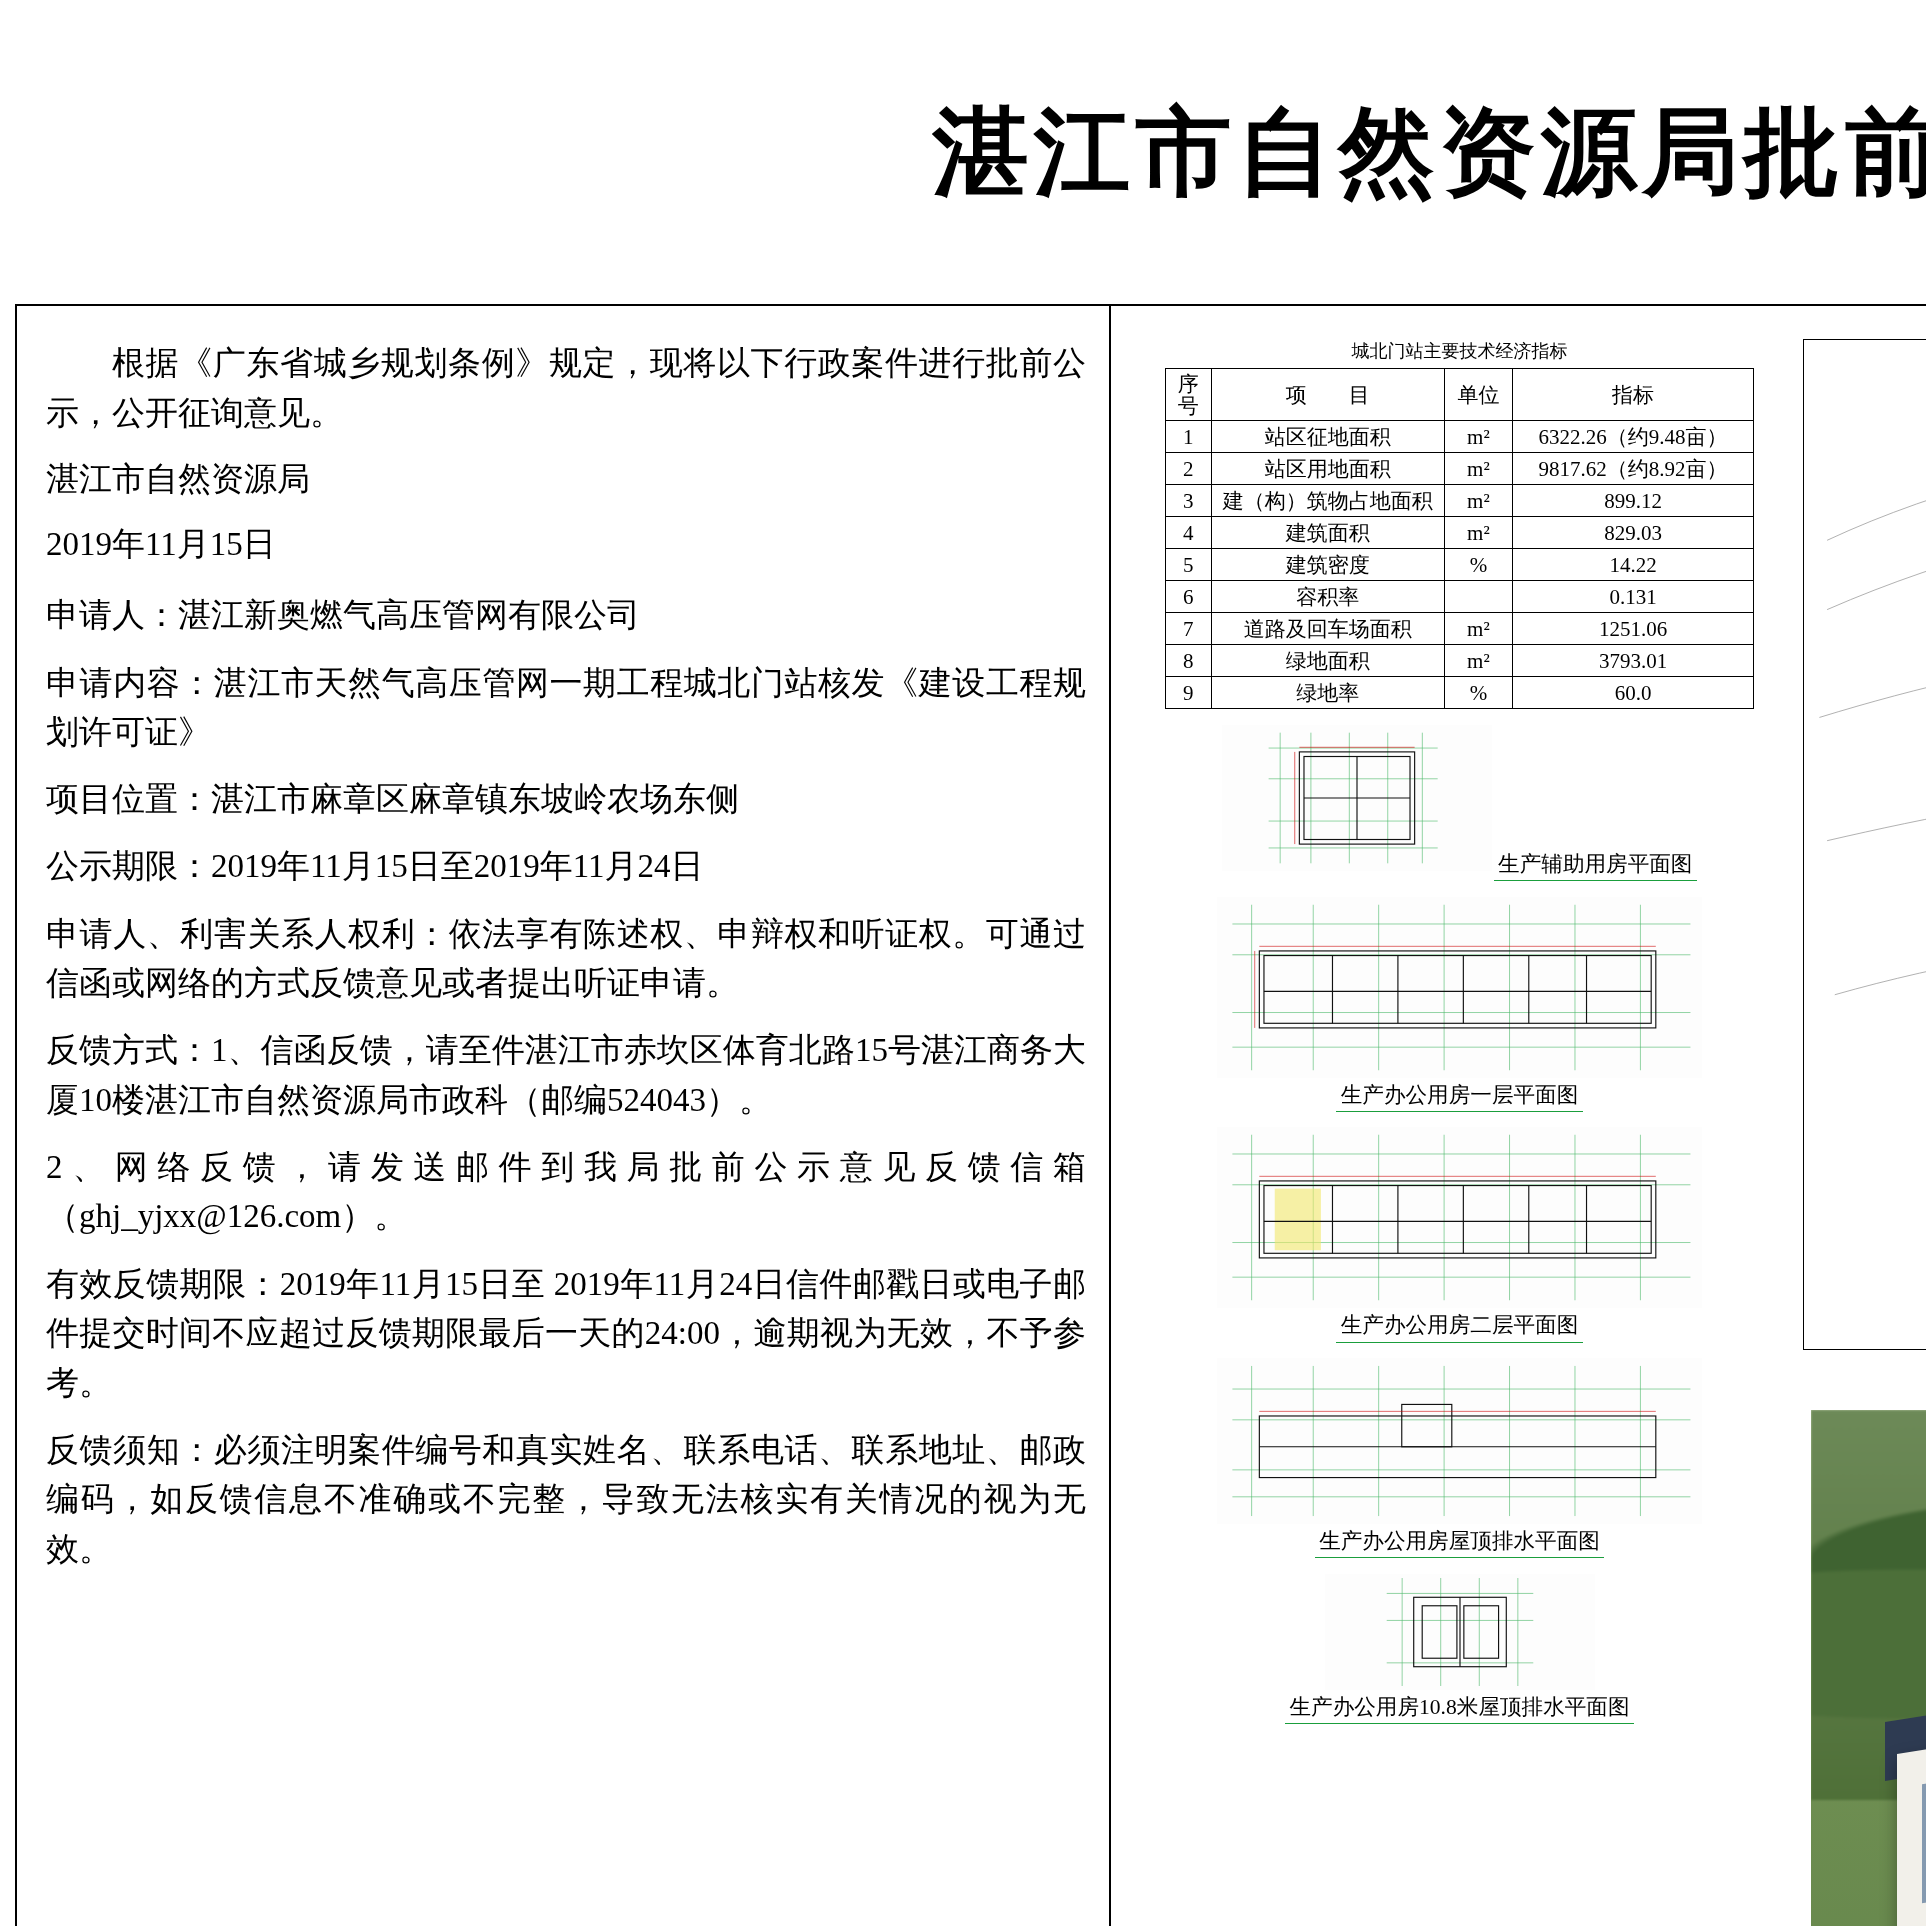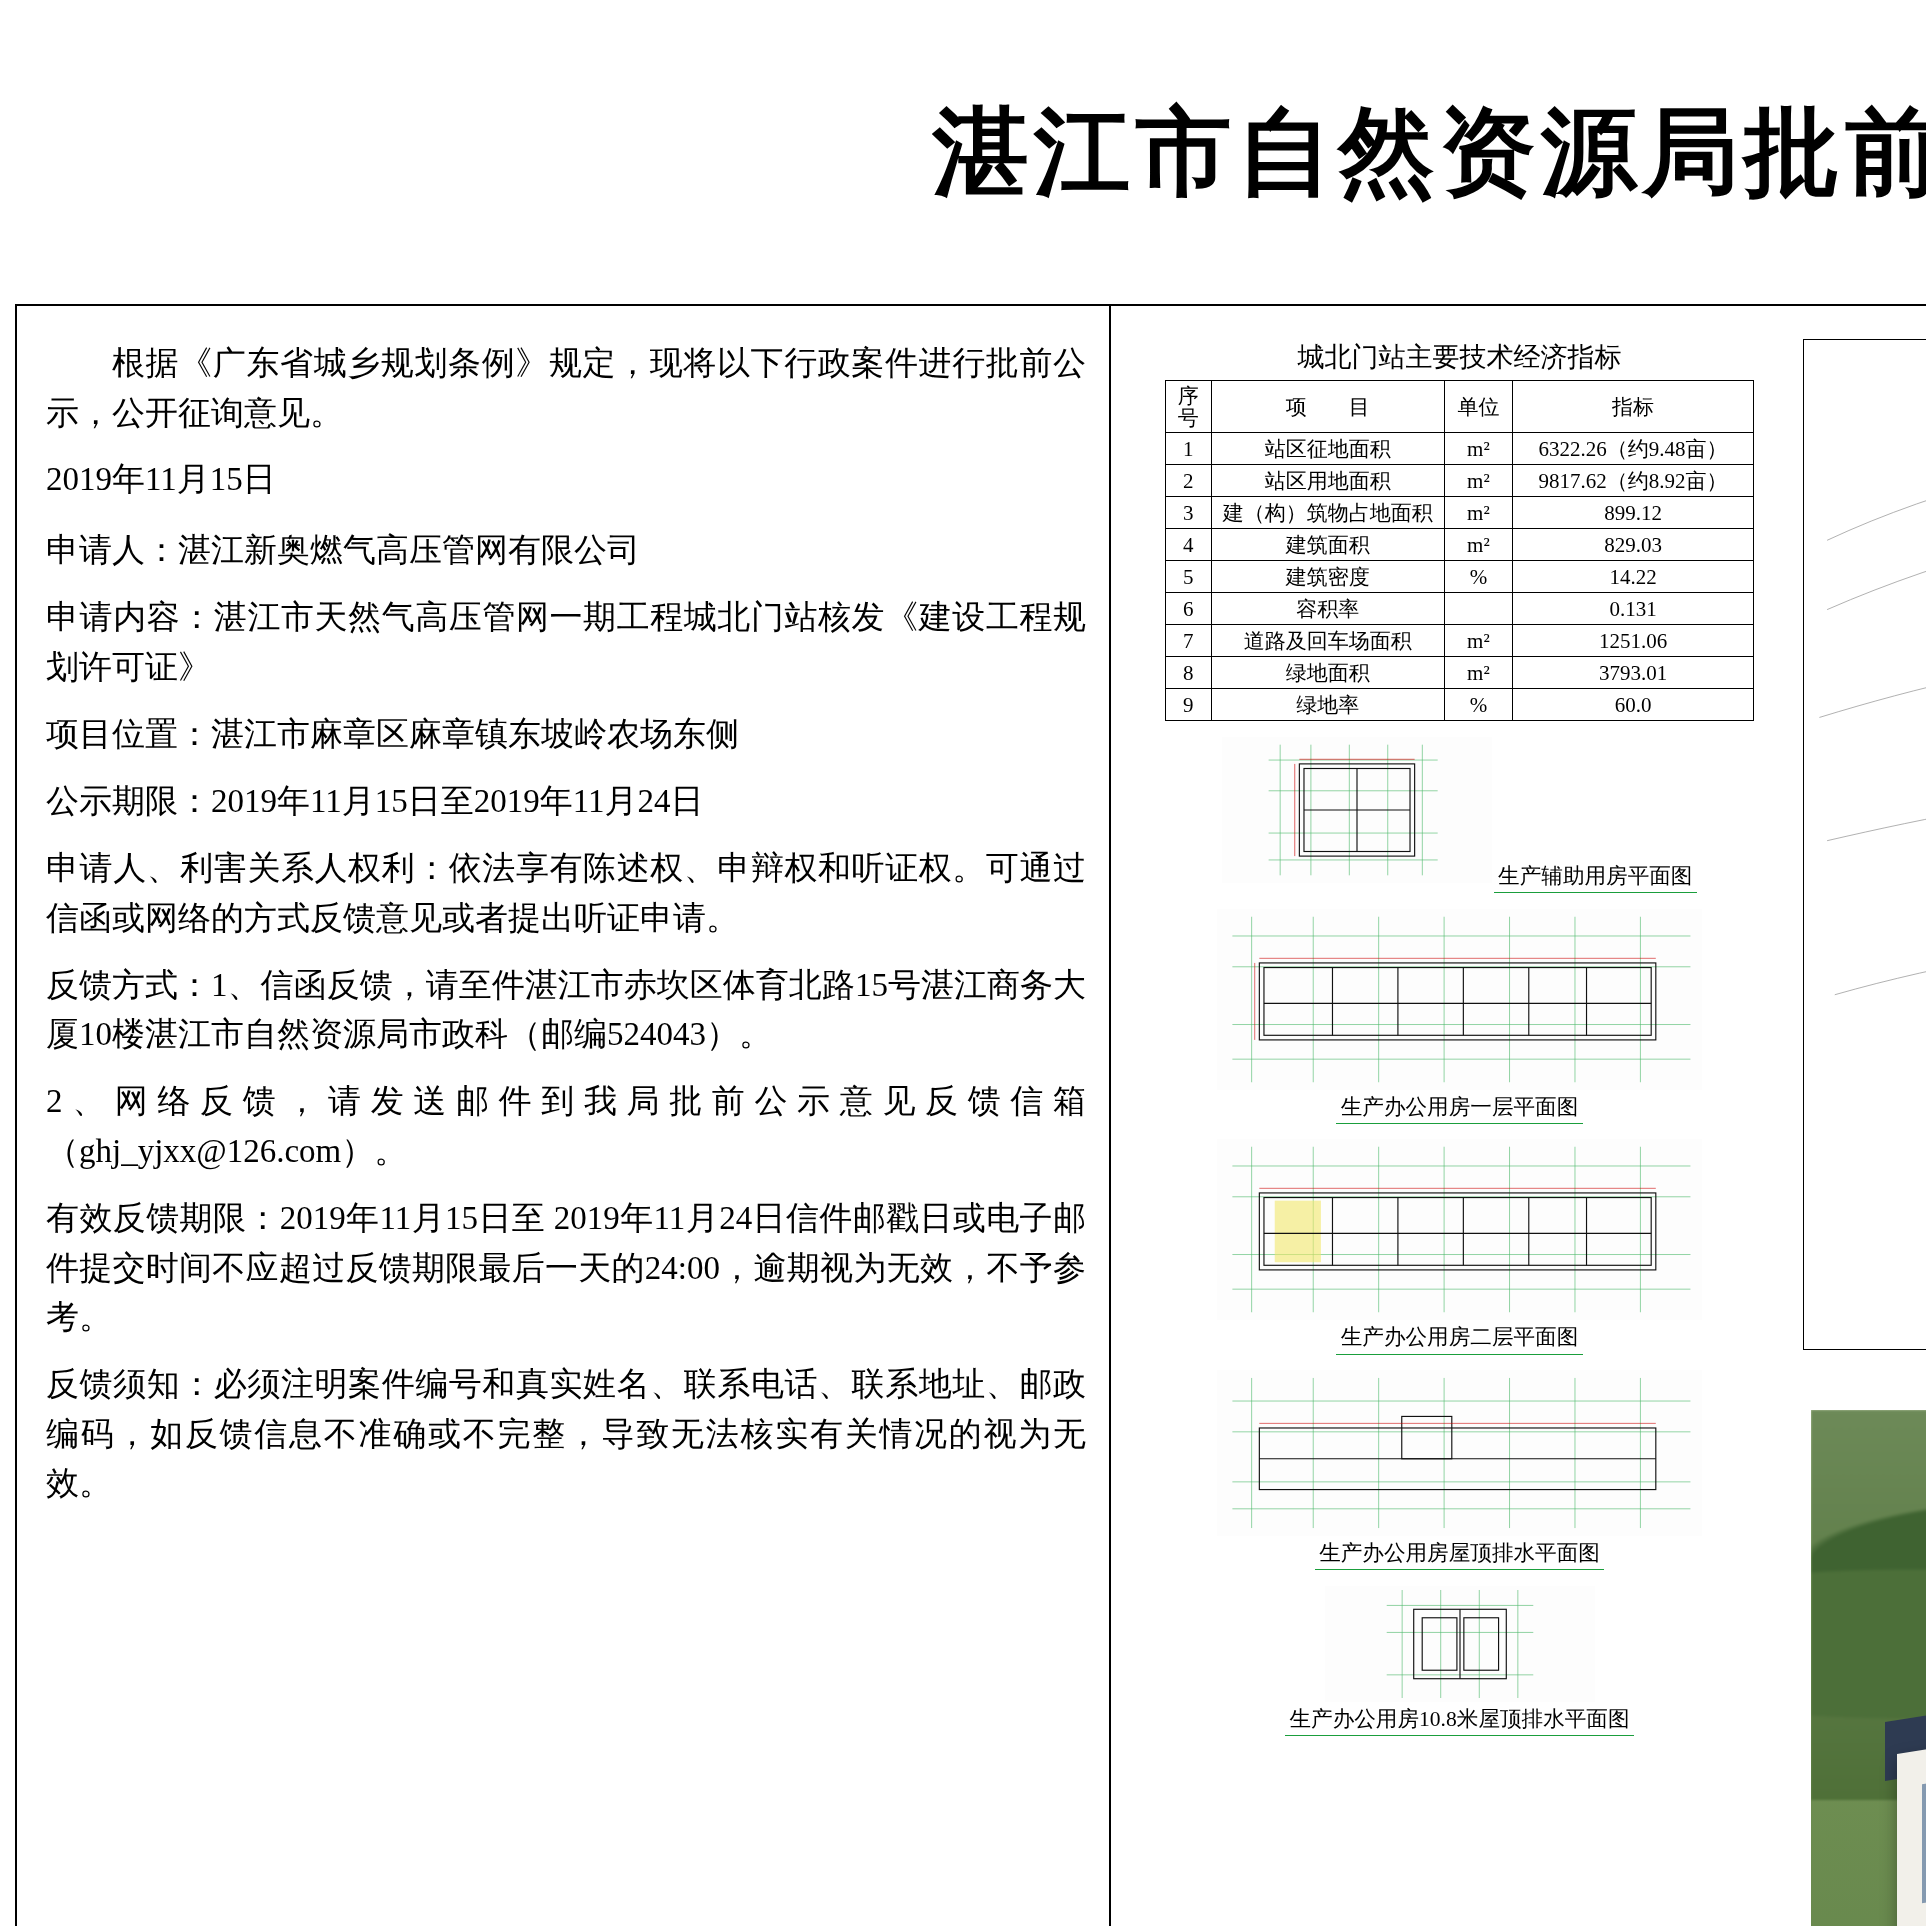--- a/index.html
+++ b/index.html
@@ -83,21 +83,21 @@
   .sig-block { margin: 3.9px 0 22.3px 0; }
   
   .mid-col {
     position: absolute;
     left: 1140px;
     top: 339px;
     width: 639px;
   }
   .tbl-caption {
     text-align: center;
-    font-size: 27px;
+    font-size: 18px;
     margin-bottom: 5.4px;
     font-family: "Liberation Serif", "DejaVu Serif", serif;
   }
   table.econ {
     border-collapse: collapse;
     width: 589px;
     margin: 0 auto;
     font-size: 21px;
     font-family: "Liberation Serif", "DejaVu Serif", serif;
   }
@@ -212,20 +212,21 @@
     <div class="title">湛江市自然资源局批前公示</div>
   </div>
   <div class="hrule"></div>
   <div class="vrule"></div>
   <div class="frame-left"></div>
 
   <div class="left-col">
     <p class="indent">根据《广东省城乡规划条例》规定，现将以下行政案件进行批前公示，公开征询意见。</p>
 
     <div class="sig-block">
+      <p class="sig">湛江市自然资源局</p>
       <p class="sig">2019年11月15日</p>
     </div>
 
     <p><span>申请人：</span><span>湛江新奥燃气高压管网有限公司</span></p>
 
     <p><span>申请内容：</span><span>湛江市天然气高压管网一期工程城北门站核发《建设工程规划许可证》</span></p>
 
     <p><span>项目位置：</span><span>湛江市麻章区麻章镇东坡岭农场东侧</span></p>
 
     <p><span>公示期限：</span><span>2019年11月15日至2019年11月24日</span></p>

